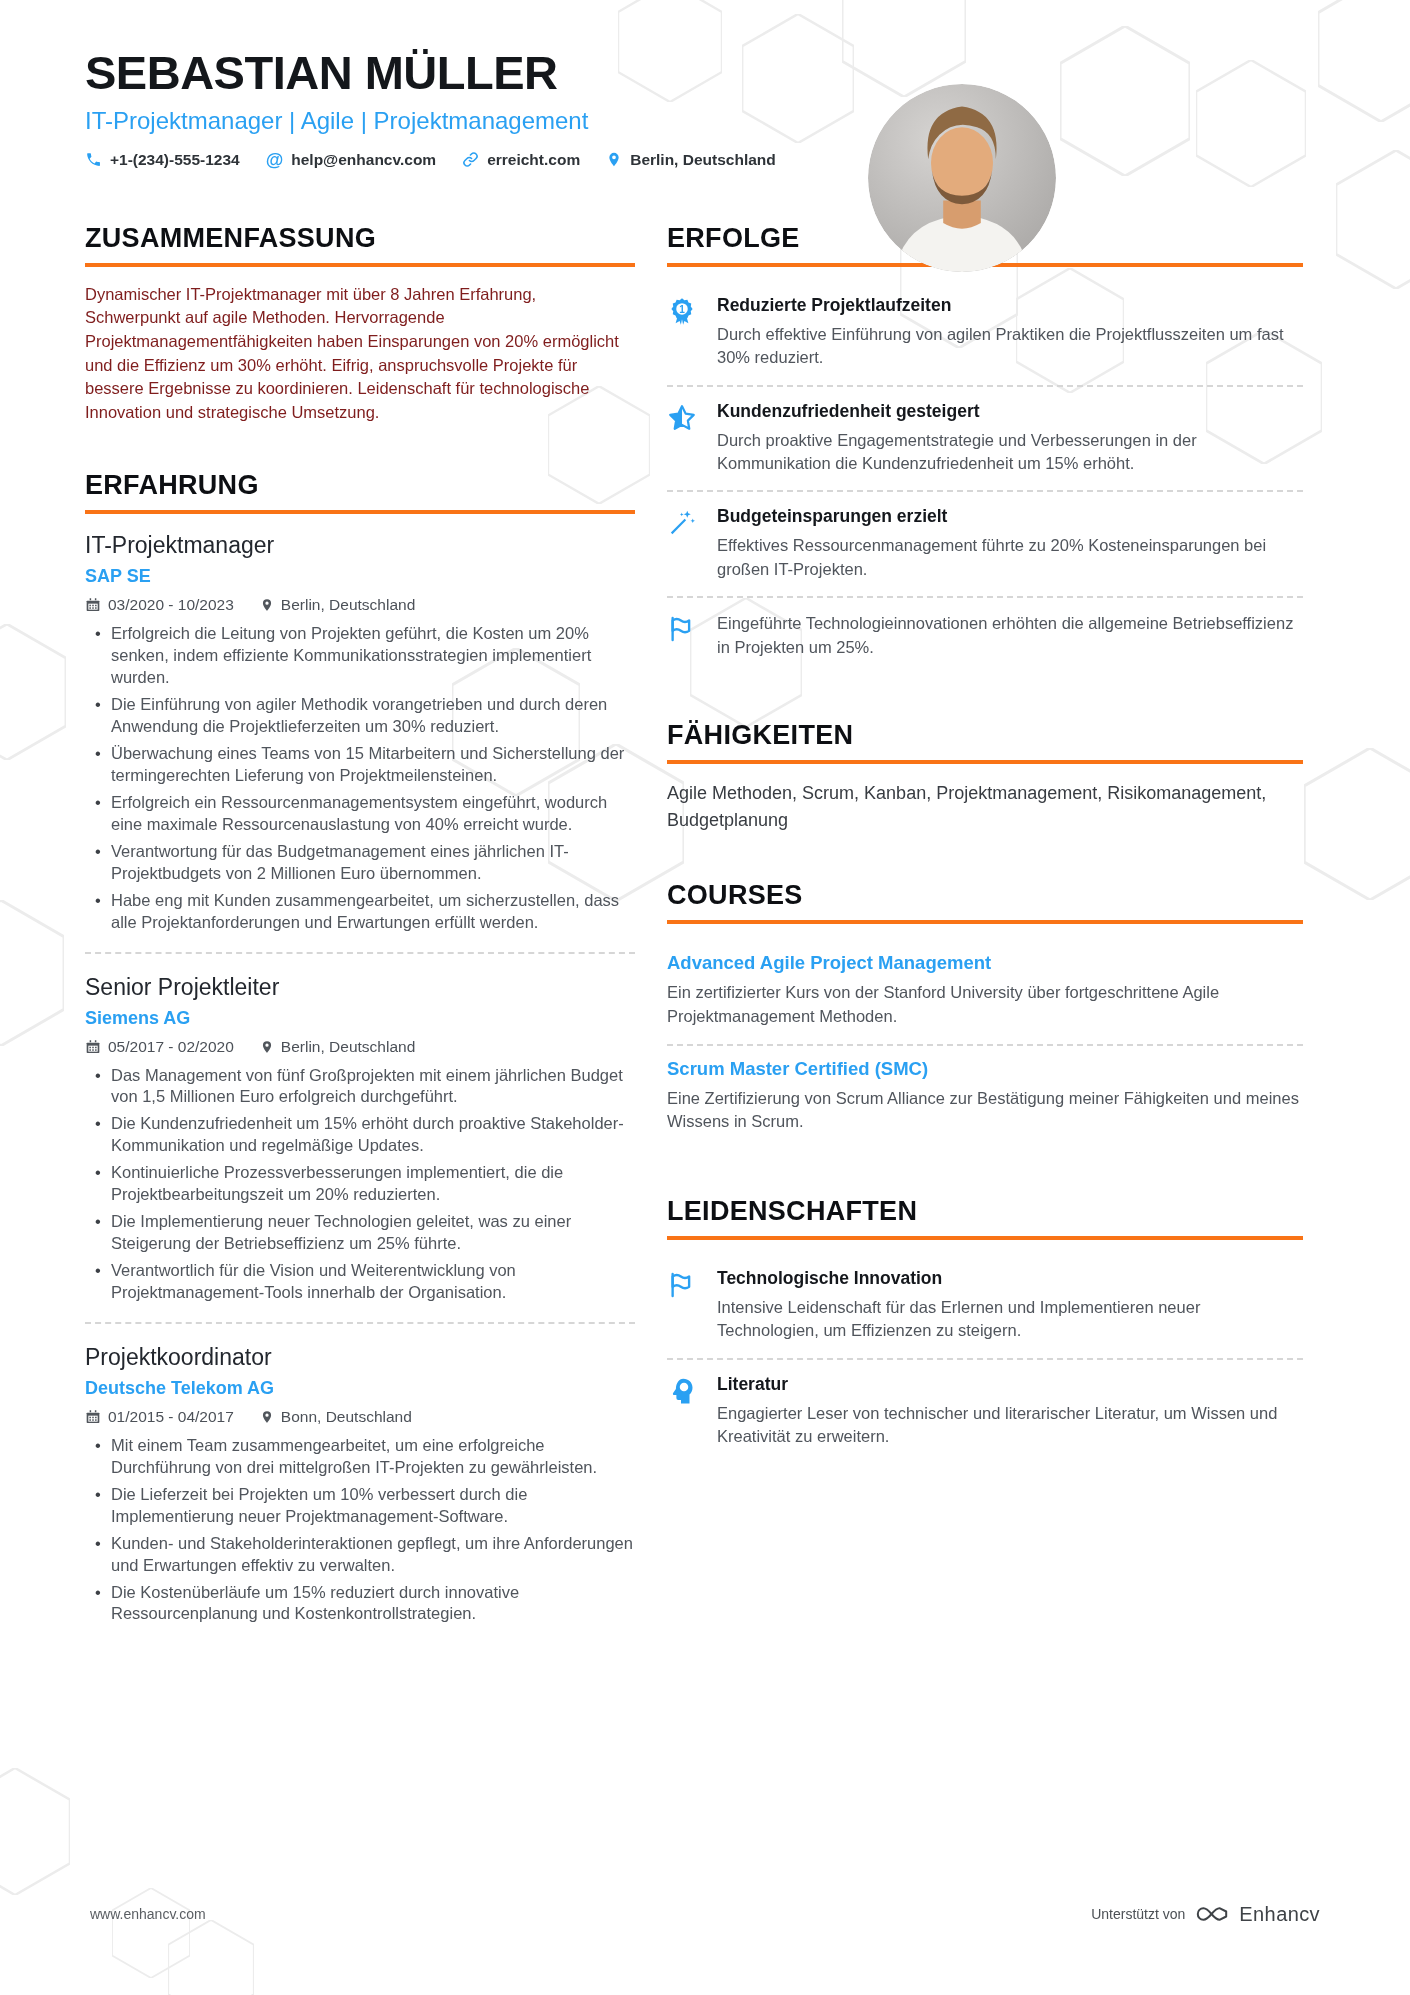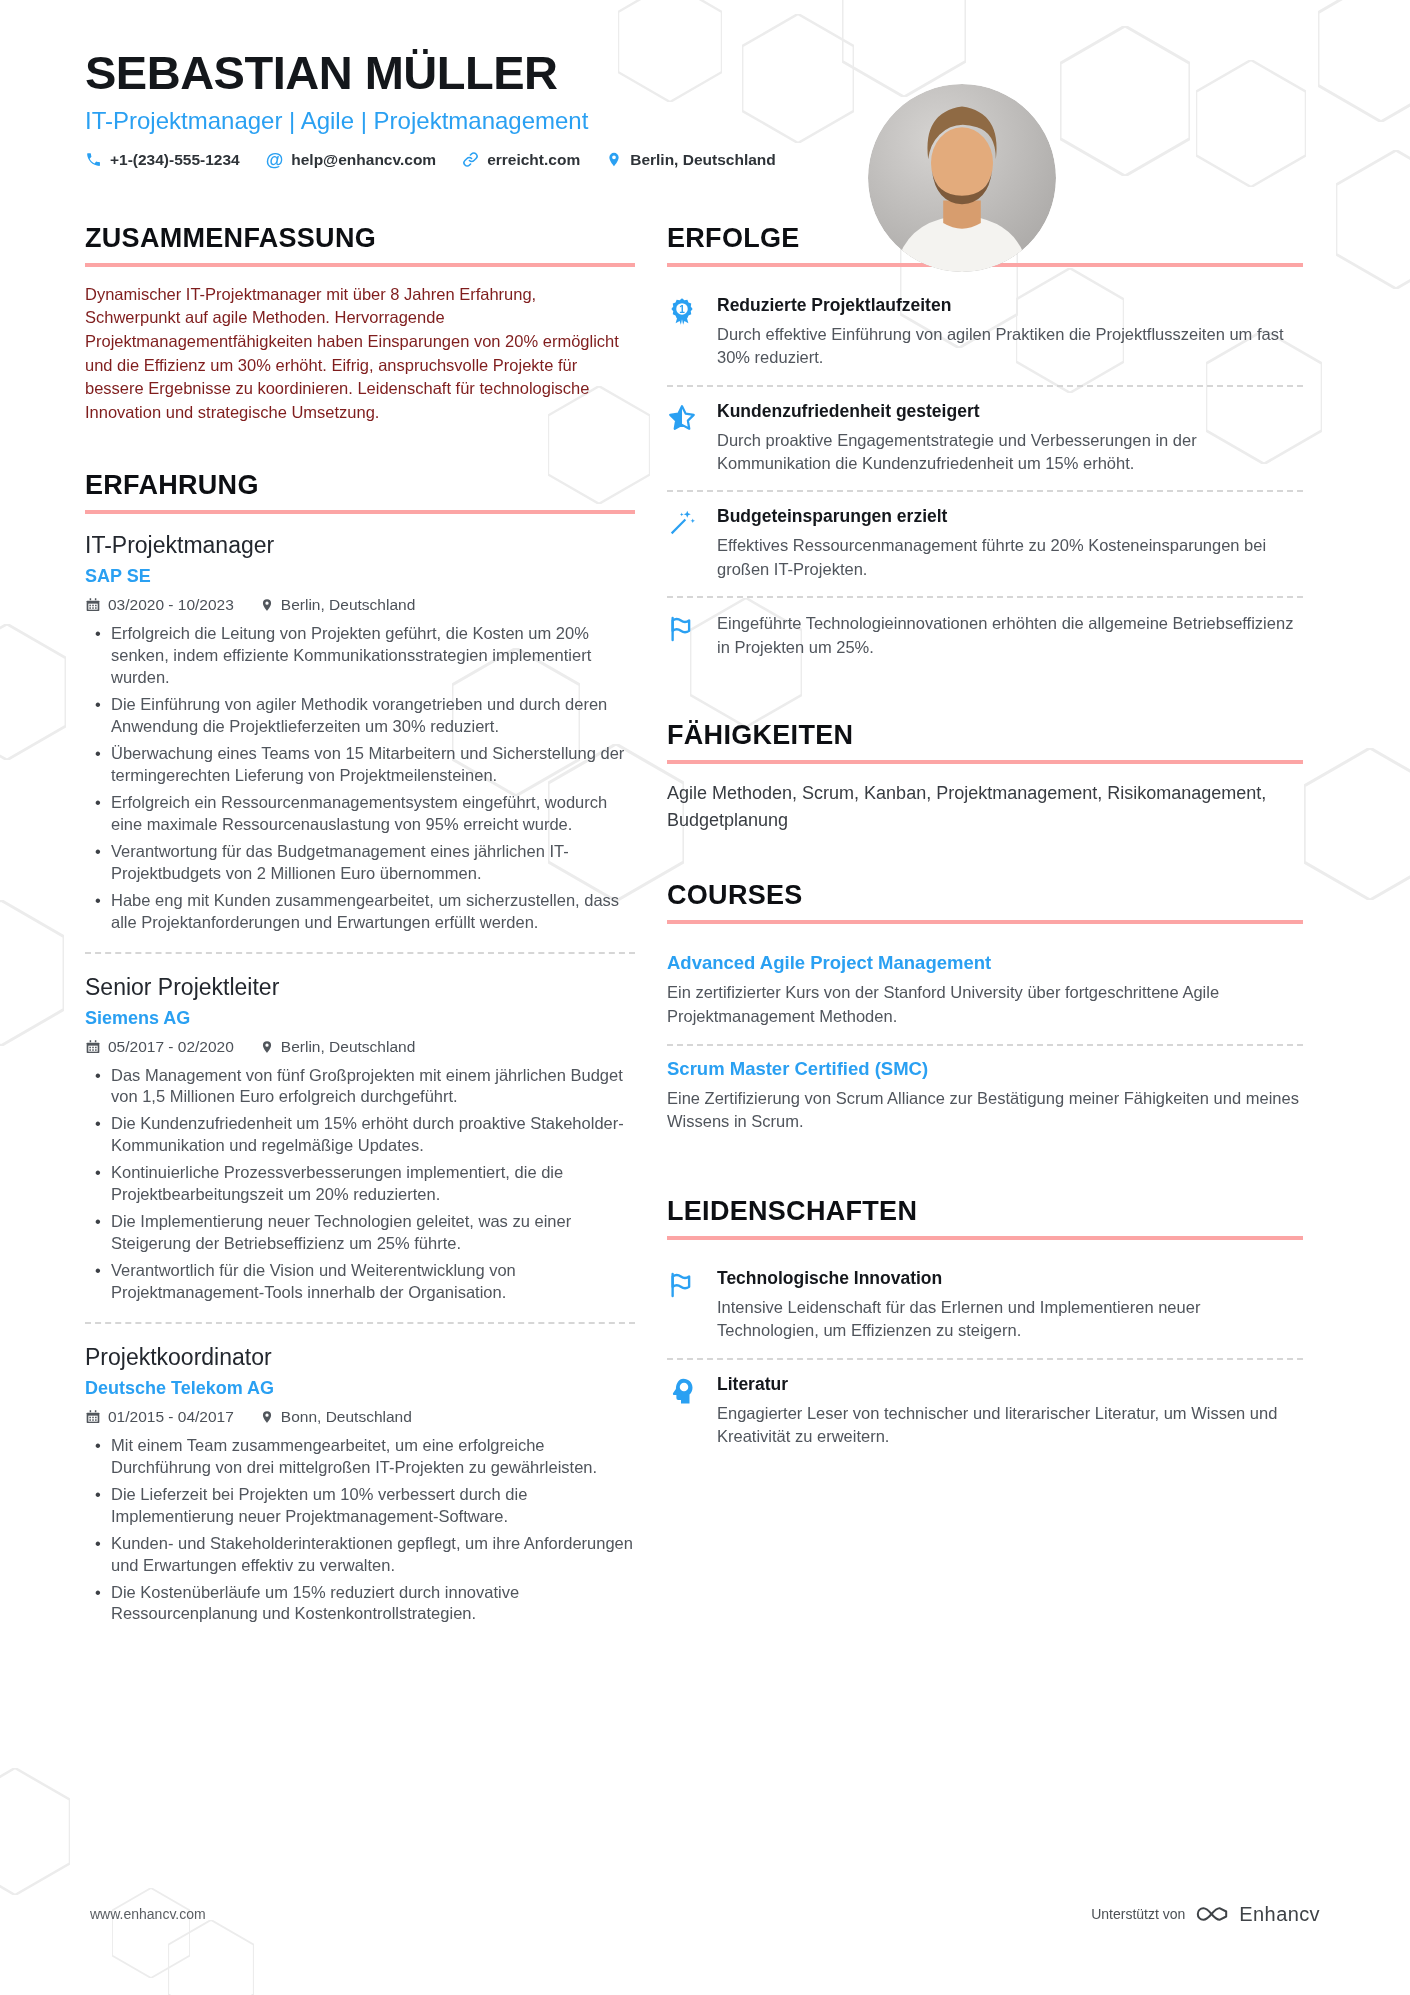--- a/index.html
+++ b/index.html
@@ -25,21 +25,21 @@
 
   .avatar { position:absolute; left:868px; top:84px; width:188px; height:188px; border-radius:50%; overflow:hidden; }
   .avatar svg { display:block; width:100%; height:100%; }
 
   
   main { display:flex; padding:0 107px 0 85px; margin-top:54px; }
   .col-left { width:550px; flex:none; margin-right:32px; }
   .col-right { flex:1; min-width:0; }
 
   section { margin-bottom:46px; }
-  .sec-heading { font-size:27px; font-weight:800; letter-spacing:0.3px; color:#0d0f13; padding-bottom:9px; border-bottom:4px solid #fca5a5; margin-bottom:16px; }
+  .sec-heading { font-size:27px; font-weight:800; letter-spacing:0.3px; color:#0d0f13; padding-bottom:9px; border-bottom:4px solid #f97316; margin-bottom:16px; }
 
   .summary-text { font-size:16.5px; line-height:1.43; color:#7f1d1d; }
 
   .job { padding-top:2px; }
   .job + .job { border-top:2px dashed #d6d6d6; margin-top:18px; padding-top:20px; }
   .job-title { font-size:23px; font-weight:400; color:#23272e; margin-bottom:7px; }
   .job-company { font-size:18px; font-weight:700; color:#2aa0f2; margin-bottom:9px; }
   .job-meta { display:flex; align-items:center; gap:26px; margin-bottom:9px; }
   .meta-item { display:flex; align-items:center; gap:7px; font-size:15.5px; color:#4c5158; }
   .meta-item svg { flex:none; }
@@ -274,21 +274,21 @@
                 <svg width="14" height="16" viewBox="0 0 24 24" fill="#51565c">
                     <path d="M12 2a7 7 0 00-7 7c0 5.2 7 13 7 13s7-7.8 7-13a7 7 0 00-7-7zm0 9.6A2.6 2.6 0 1112 6a2.6 2.6 0 010 5.6z"></path>
                   </svg>
                 <span>Berlin, Deutschland</span>
               </span>
             </div>
             <ul class="bullets">
               <li>Erfolgreich die Leitung von Projekten geführt, die Kosten um 20% senken, indem effiziente Kommunikationsstrategien implementiert wurden.</li>
               <li>Die Einführung von agiler Methodik vorangetrieben und durch deren Anwendung die Projektlieferzeiten um 30% reduziert.</li>
               <li>Überwachung eines Teams von 15 Mitarbeitern und Sicherstellung der termingerechten Lieferung von Projektmeilensteinen.</li>
-              <li>Erfolgreich ein Ressourcenmanagementsystem eingeführt, wodurch eine maximale Ressourcenauslastung von 95% erreicht wurde.</li>
+              <li>Erfolgreich ein Ressourcenmanagementsystem eingeführt, wodurch eine maximale Ressourcenauslastung von 40% erreicht wurde.</li>
               <li>Verantwortung für das Budgetmanagement eines jährlichen IT-Projektbudgets von 2 Millionen Euro übernommen.</li>
               <li>Habe eng mit Kunden zusammengearbeitet, um sicherzustellen, dass alle Projektanforderungen und Erwartungen erfüllt werden.</li>
             </ul>
           </div>
 
           <div class="job">
             <div class="job-title">Senior Projektleiter</div>
             <div class="job-company">Siemens AG</div>
             <div class="job-meta">
               <span class="meta-item">

